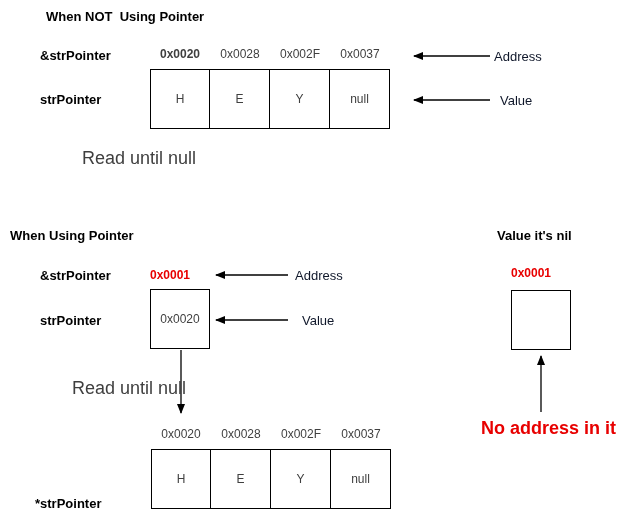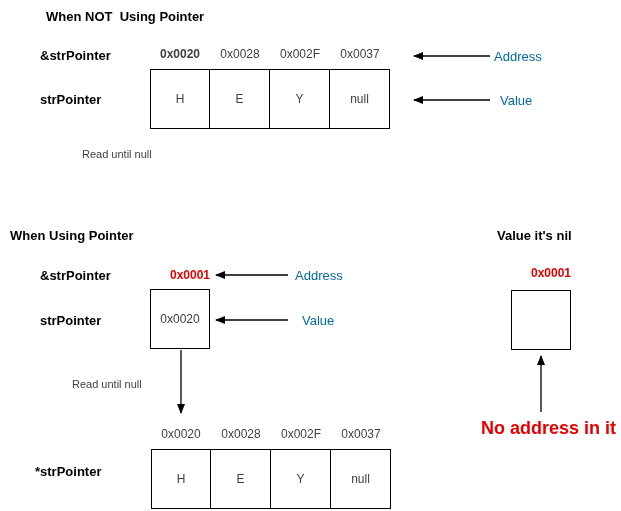--- a/index.html
+++ b/index.html
@@ -4,40 +4,40 @@
 <style>
   html,body { margin:0; padding:0; background:#ffffff; }
   .canvas {
     position:relative; width:621px; height:511px; background:#ffffff;
     font-family:"Liberation Sans", sans-serif; overflow:hidden;
   }
   .abs { position:absolute; }
   [data-bind] { white-space:pre; }
   .title { font-size:13px; font-weight:bold; color:#000000; }
   .varlabel { font-size:13px; font-weight:bold; color:#000000; text-align:left; }
-  .annot { font-size:13px; color:#0369a1; }
-  .note  { font-size:11px; color:#3f3f3f; }
+  .annot { font-size:13px; color:#0f172a; }
+  .note  { font-size:18px; color:#3f3f3f; }
   .red   { color:#e80000; font-weight:bold; }
   .addrrow { display:flex; }
   .addrrow .acell { width:60px; text-align:center; font-size:12px; color:#3f3f3f; }
   .cellrow { display:flex; }
   .cell {
     width:60px; height:60px; box-sizing:border-box; background:#ffffff;
     border:1px solid #000000; border-left:none;
     display:flex; align-items:center; justify-content:center;
     font-size:12px; color:#3f3f3f;
   }
   .cellrow .cell:first-child { border-left:1px solid #000000; }
   .pbox {
     width:60px; height:60px; box-sizing:border-box; background:#ffffff;
     border:1px solid #000000;
     display:flex; align-items:center; justify-content:center;
     font-size:12px; color:#3f3f3f;
   }
-  .centered { text-align:right; }
+  .centered { text-align:left; }
   svg.overlay { position:absolute; left:0; top:0; pointer-events:none; }
 </style>
 </head>
 <body>
 
 <div class="canvas">
 
   <svg class="overlay" width="621" height="511" viewBox="0 0 621 511">
     <defs>
       <marker id="ah" markerWidth="12" markerHeight="10" refX="9" refY="4" orient="auto" markerUnits="userSpaceOnUse">
@@ -98,21 +98,21 @@
 
     <div class="abs note" style="left:72px; top:378px;" data-bind="section_pointer.note">Read until null</div>
 
     <div class="abs addrrow" style="left:151px; top:427px;">
       <div class="acell" data-bind="section_pointer.deref_addresses.0">0x0020</div>
       <div class="acell" data-bind="section_pointer.deref_addresses.1">0x0028</div>
       <div class="acell" data-bind="section_pointer.deref_addresses.2">0x002F</div>
       <div class="acell" data-bind="section_pointer.deref_addresses.3">0x0037</div>
     </div>
 
-    <div class="abs varlabel" style="left:35px; top:464px; width:95px;" data-bind="section_pointer.deref_var">*strPointer</div>
+    <div class="abs varlabel" style="left:35px; top:496px; width:95px;" data-bind="section_pointer.deref_var">*strPointer</div>
 
     <div class="abs cellrow" style="left:151px; top:449px;">
       <div class="cell" data-bind="section_pointer.deref_cells.0">H</div>
       <div class="cell" data-bind="section_pointer.deref_cells.1">E</div>
       <div class="cell" data-bind="section_pointer.deref_cells.2">Y</div>
       <div class="cell" data-bind="section_pointer.deref_cells.3">null</div>
     </div>
   </div>
 
   <div class="abs">

